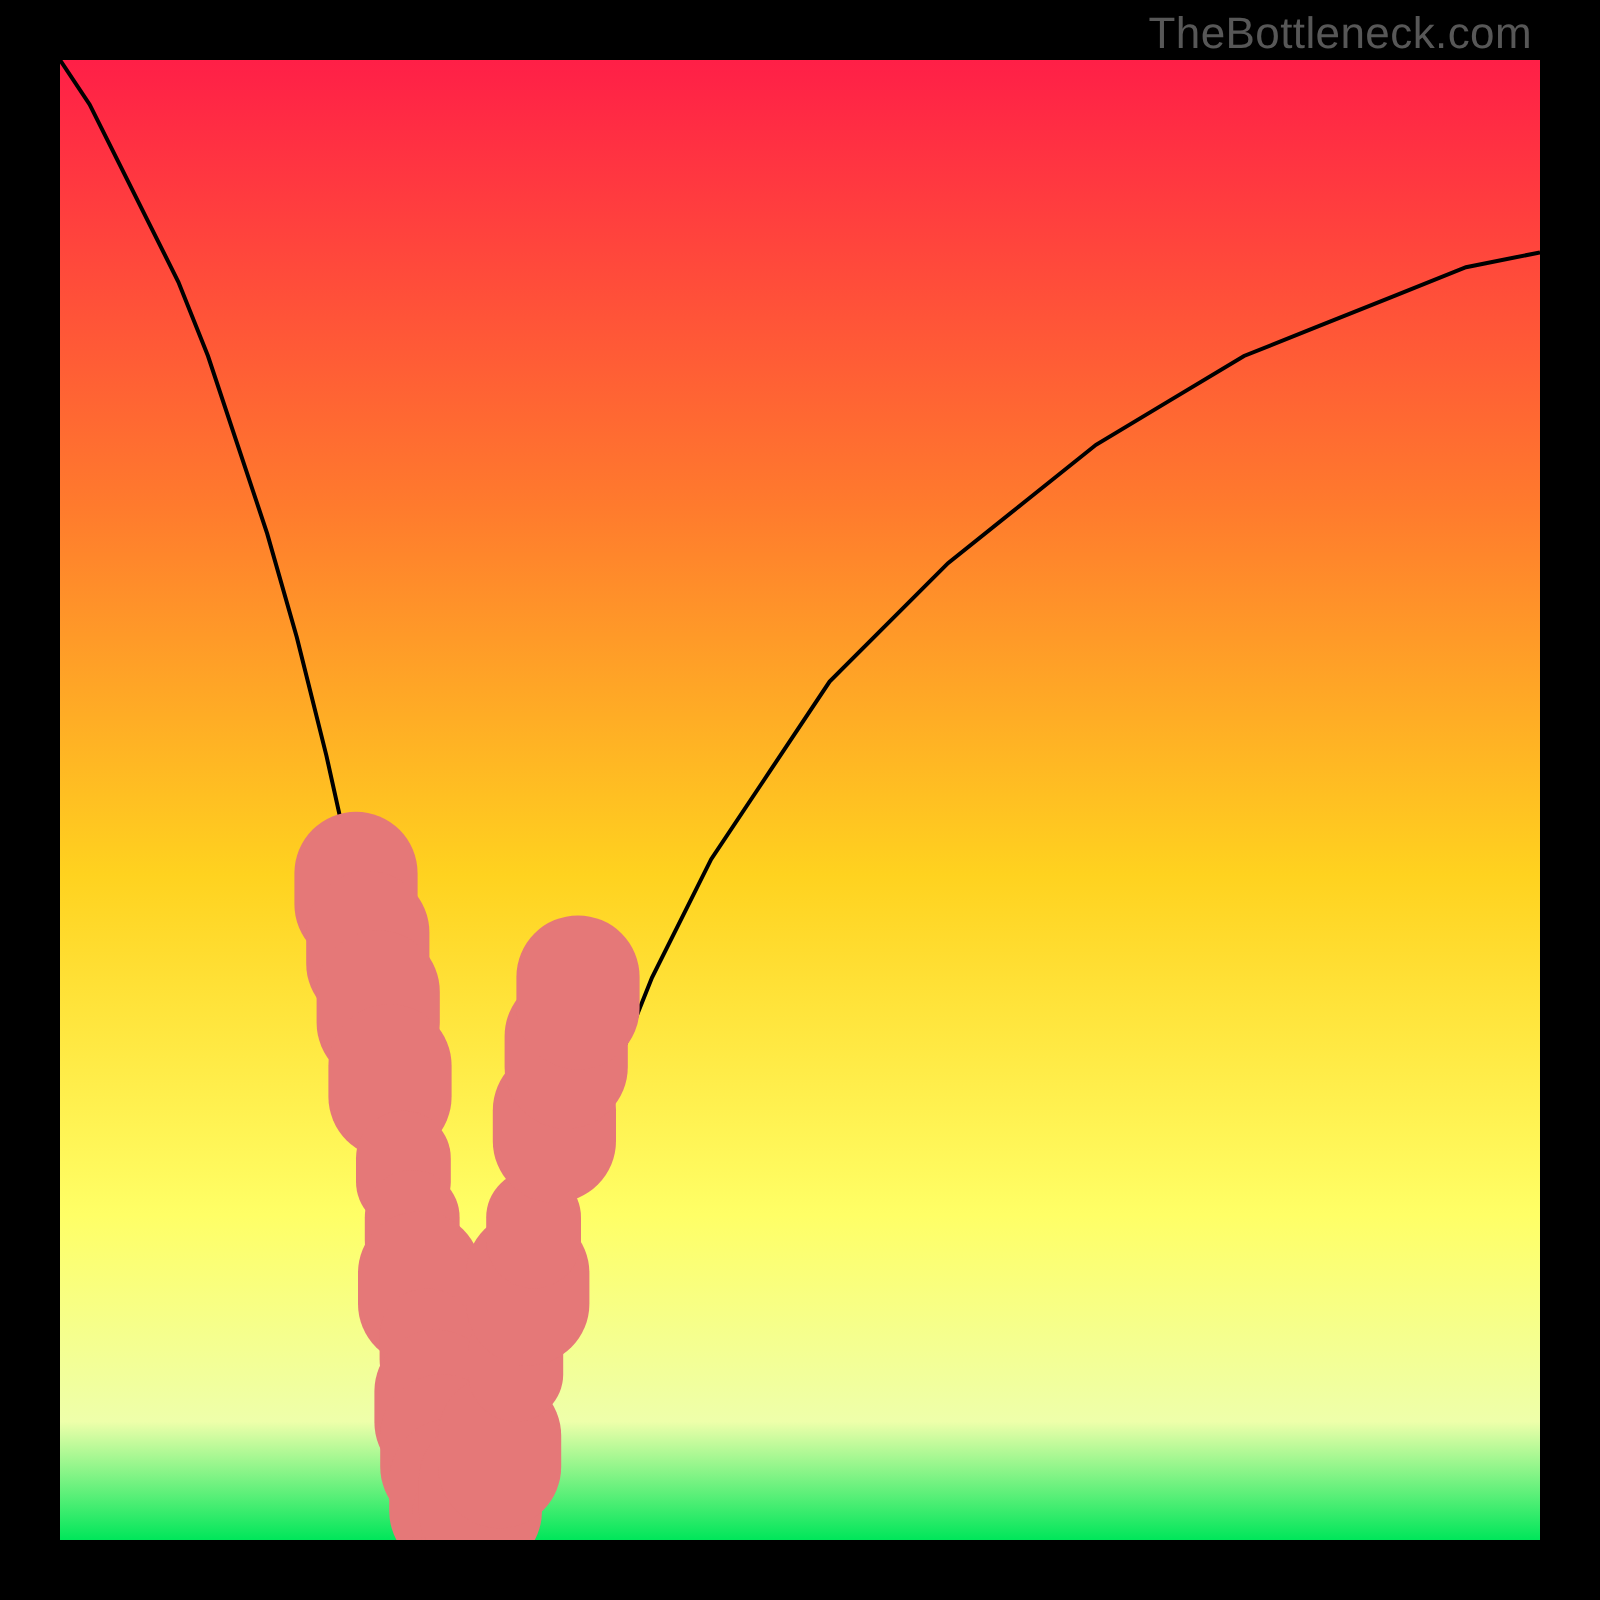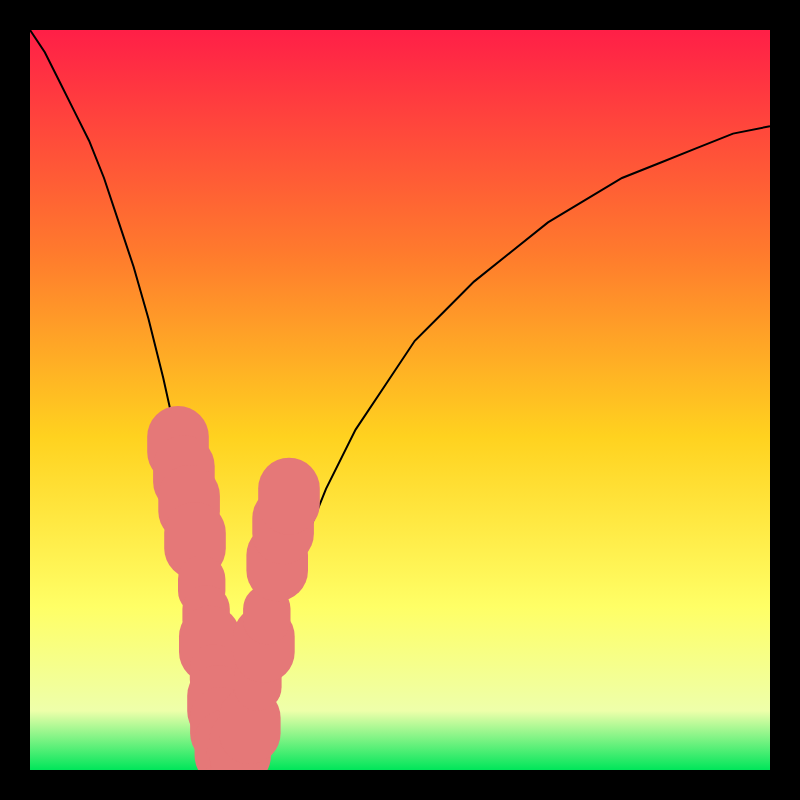--- a/index.html
+++ b/index.html
@@ -70,13 +70,14 @@
           <rect x="189.0" y="657.1" width="61.6" height="77.0" rx="30.8" fill="#e57878" stroke="#b84646" stroke-width="0"></rect>
           <rect x="204.2" y="621.6" width="47.4" height="59.2" rx="23.7" fill="#e57878" stroke="#b84646" stroke-width="0"></rect>
           <rect x="203.1" y="575.7" width="61.6" height="77.0" rx="30.8" fill="#e57878" stroke="#b84646" stroke-width="0"></rect>
           <rect x="213.1" y="555.0" width="47.4" height="59.2" rx="23.7" fill="#e57878" stroke="#b84646" stroke-width="0"></rect>
           <rect x="216.4" y="494.3" width="61.6" height="77.0" rx="30.8" fill="#e57878" stroke="#b84646" stroke-width="0"></rect>
           <rect x="222.3" y="457.3" width="61.6" height="77.0" rx="30.8" fill="#e57878" stroke="#b84646" stroke-width="0"></rect>
           <rect x="228.2" y="427.7" width="61.6" height="77.0" rx="30.8" fill="#e57878" stroke="#b84646" stroke-width="0"></rect>
         </g>
     </svg>
   </div>
+  <div class="watermark">TheBottleneck.com</div>
 </div>
 
 </body></html>

